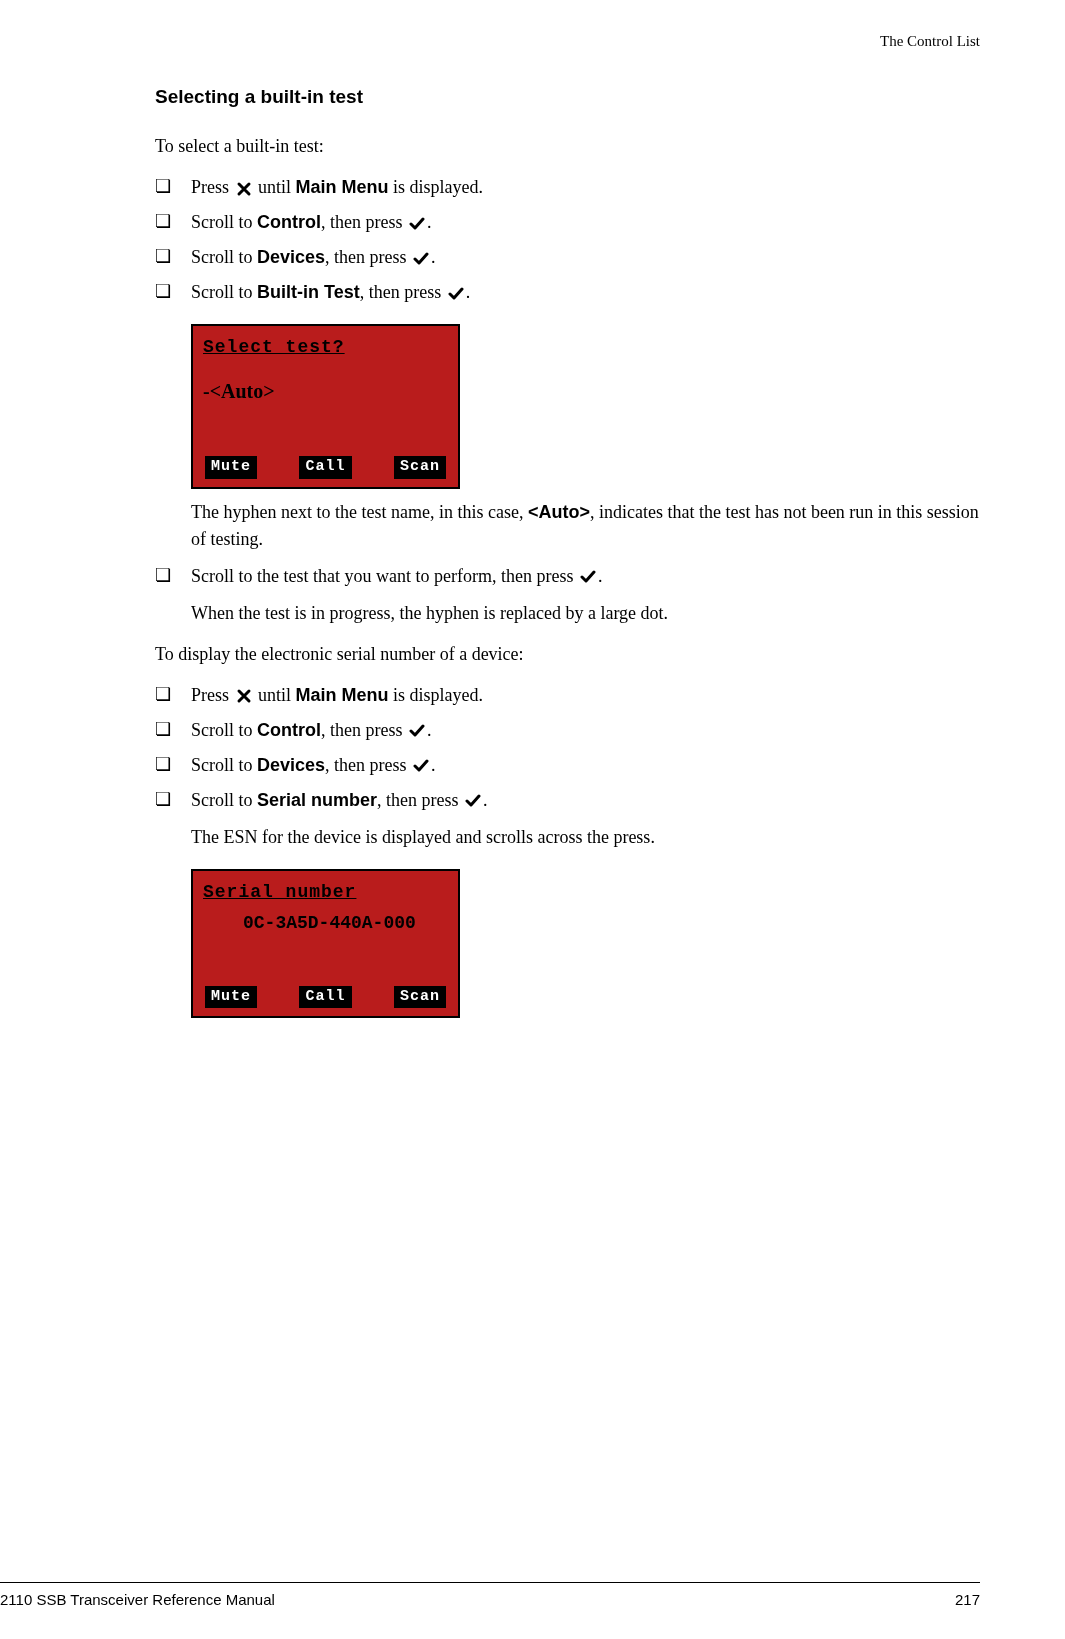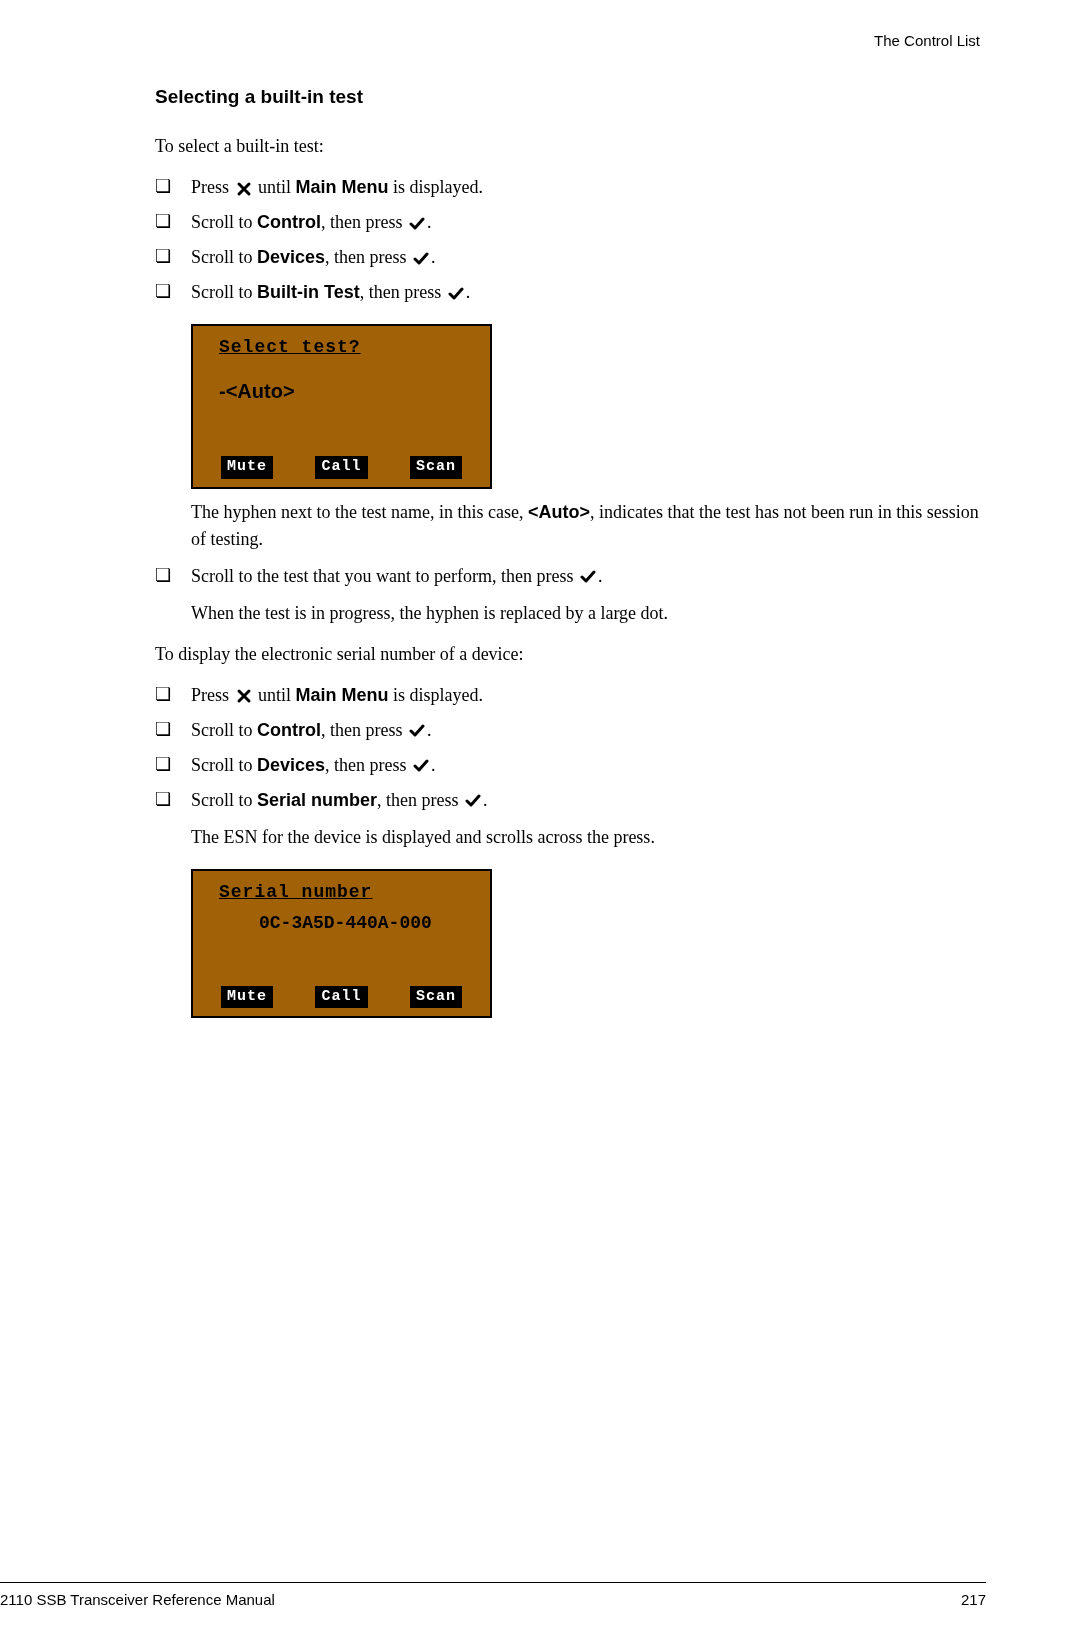--- a/index.html
+++ b/index.html
@@ -13,21 +13,21 @@
     }
     .page {
       width: 1065px;
       height: 1639px;
       padding: 30px 85px 30px 0;
       box-sizing: border-box;
       position: relative;
     }
     .header-right {
       text-align: right;
-      font-family: Liberation Sans, sans-serif;
+      font-family: Liberation Serif, serif;
       font-size: 15px;
       padding-right: 0;
       margin-bottom: 30px;
     }
     .content {
       margin-left: 155px;
       margin-right: 0;
     }
     h2 {
       font-family: Arial, Helvetica, sans-serif;
@@ -74,34 +74,34 @@
     }
     .x-icon svg, .check-icon svg {
       width: 100%;
       height: 100%;
       display: block;
     }
     .lcd-screen {
       border: 2px solid #000;
       width: 245px;
       margin: 18px 0 10px 36px;
-      padding: 8px 26px;
-      font-family: 'Courier New', monospace;
-      background: #a16207;
+      padding: 8px 10px;
+      font-family: 'Courier New', monospace;
+      background: #b91c1c;
     }
     .lcd-title {
       font-family: 'Courier New', monospace;
       font-weight: bold;
       font-size: 18px;
       text-decoration: underline;
       letter-spacing: 1px;
       margin-bottom: 4px;
     }
     .lcd-body {
-      font-family: Liberation Sans, sans-serif;
+      font-family: Liberation Serif, serif;
       font-size: 20px;
       font-weight: bold;
       min-height: 54px;
       margin-top: 15px;
     }
     .lcd-softkeys {
       display: flex;
       justify-content: space-between;
       margin-top: 26px;
       padding: 0 2px;
@@ -115,21 +115,21 @@
       padding: 0 6px;
       letter-spacing: 1px;
     }
     .indent-p {
       margin: 10px 0 10px 36px;
     }
     .footer {
       position: absolute;
       bottom: 28px;
       left: 0;
-      right: 79px;
+      right: 85px;
       border-top: 1px solid #000;
       padding-top: 6px;
       font-family: Arial, Helvetica, sans-serif;
       font-size: 15px;
       display: flex;
       justify-content: space-between;
     }
     .footer-left {
       margin-left: 0;
     }

